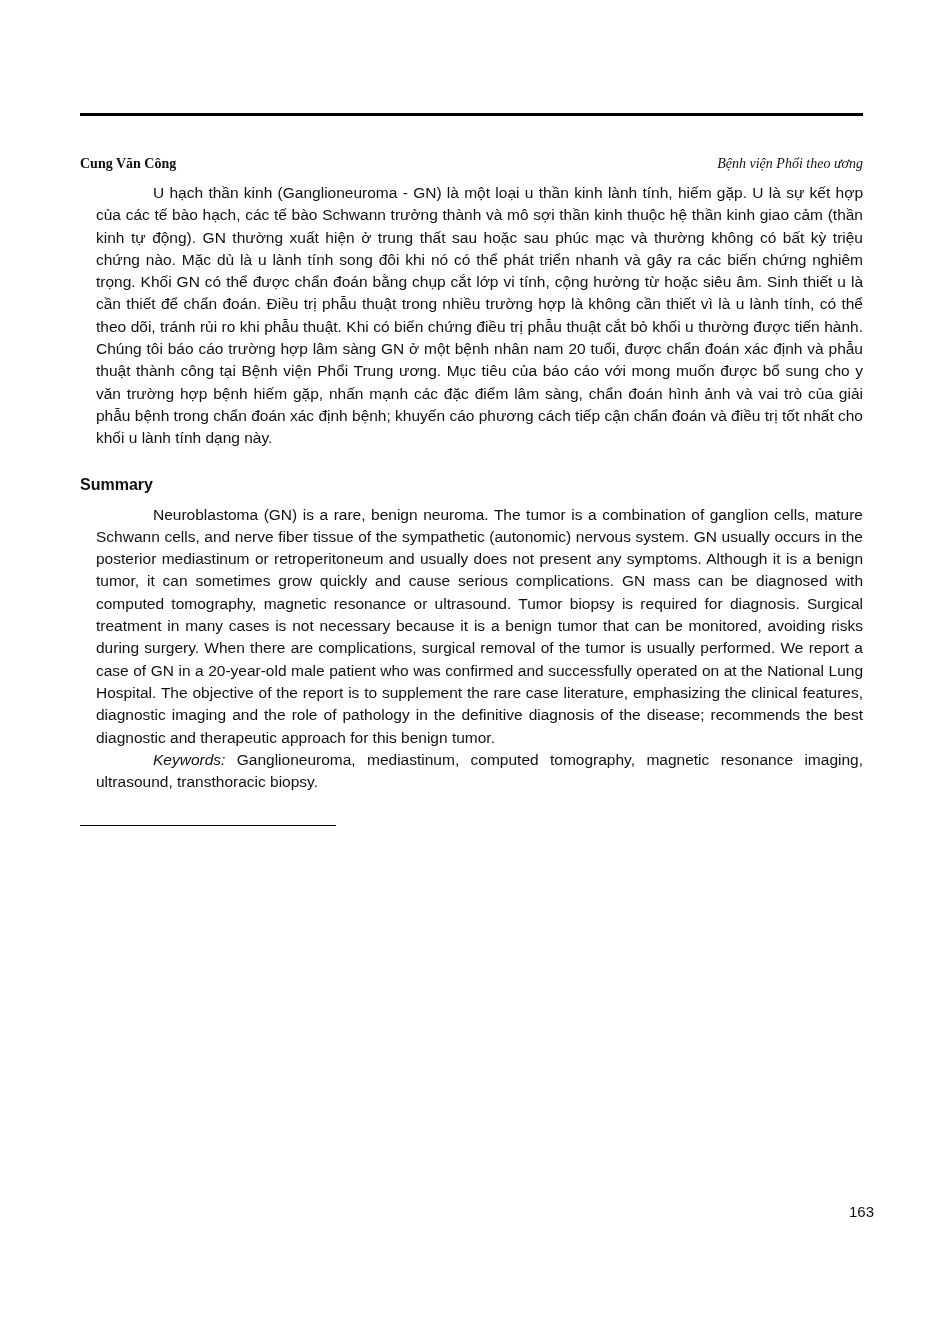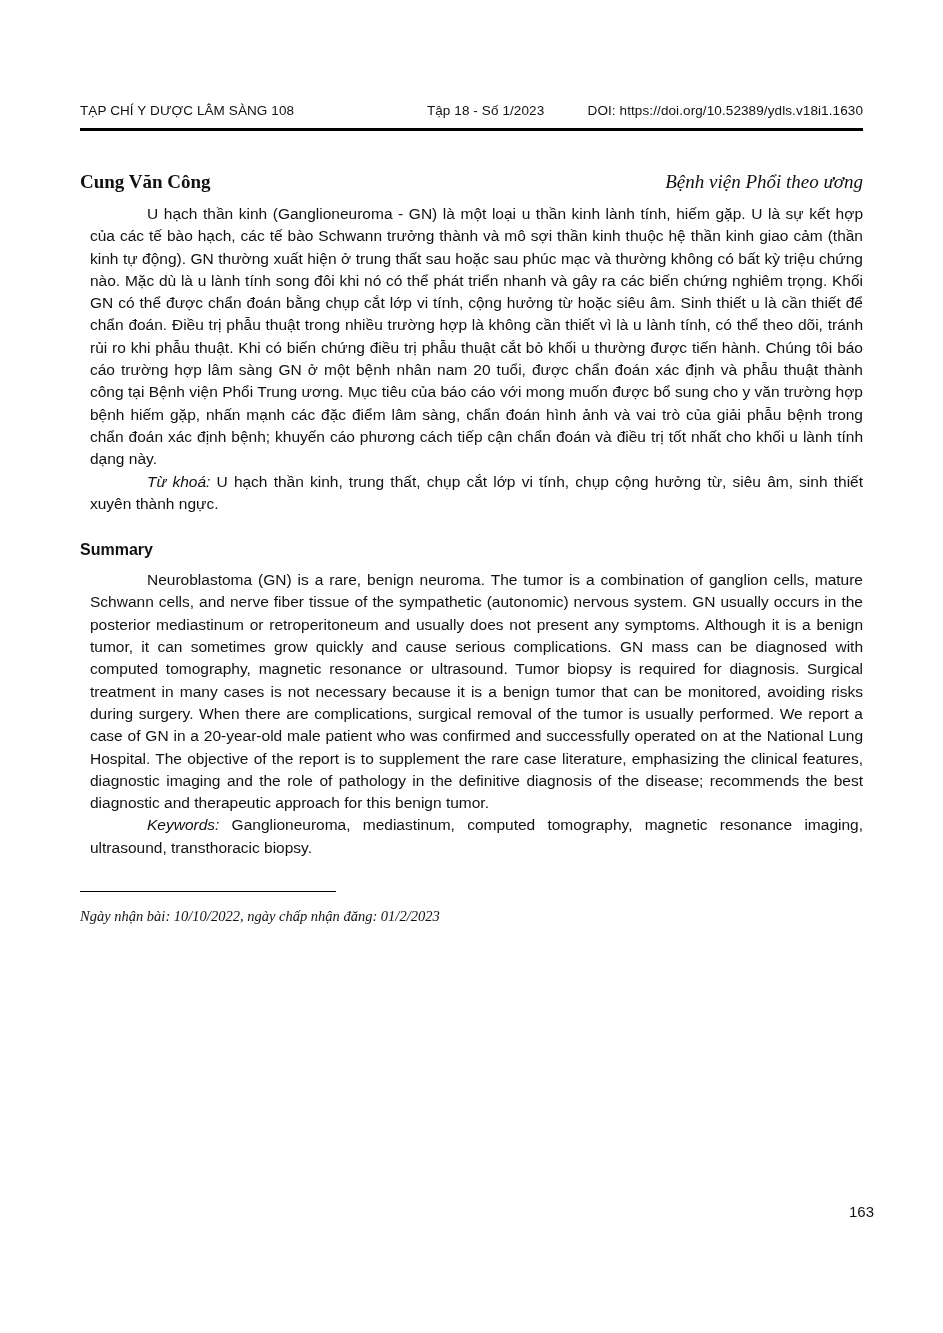--- a/index.html
+++ b/index.html
@@ -48,31 +48,31 @@
     font-weight: bold;
     font-size: 21px;
     line-height: 27px;
   }
   .author-row {
     margin-top: 40px;
     display: flex;
     justify-content: space-between;
     align-items: baseline;
     font-family: "Liberation Serif", serif;
-    font-size: 19px;
+    font-size: 14px;
   }
   .author-row .author { font-weight: bold; }
   .author-row .affiliation { font-style: italic; }
   h3.section-heading {
     margin: 26px 0 0 0;
     font-size: 16px;
     font-weight: bold;
   }
   p.body-text {
-    margin: 10px 0 0 10px;
+    margin: 10px 0 0 16px;
     font-size: 15.5px;
     line-height: 22.3px;
     text-align: justify;
     text-indent: 57px;
   }
   p.keywords-line { margin-top: 0; }
   .kw-label { font-style: italic; }
   .footnote-rule {
     margin-top: 32px;
     width: 256px;
@@ -93,50 +93,41 @@
     top: 1203px;
     right: 69px;
     font-size: 15px;
   }
 </style>
 </head>
 <body>
 
 <div class="page">
 
-  <header class="journal-header">
-    <span>TẠP CHÍ Y DƯỢC LÂM SÀNG 108</span>
-    <span class="mid">Tập 18 - Số 1/2023</span>
-    <span>DOI: https://doi.org/10.52389/ydls.v18i1.1630</span>
-  </header>
 
   <div class="header-rule"></div>
 
 
 
   <div class="author-row">
     <span class="author">Cung Văn Công</span>
     <span class="affiliation">Bệnh viện Phổi theo ương</span>
   </div>
 
 
   <p class="body-text">U hạch thần kinh (Ganglioneuroma - GN) là một loại u thần kinh lành tính, hiếm gặp. U là sự kết hợp của các tế bào hạch, các tế bào Schwann trưởng thành và mô sợi thần kinh thuộc hệ thần kinh giao cảm (thần kinh tự động). GN thường xuất hiện ở trung thất sau hoặc sau phúc mạc và thường không có bất kỳ triệu chứng nào. Mặc dù là u lành tính song đôi khi nó có thể phát triển nhanh và gây ra các biến chứng nghiêm trọng. Khối GN có thể được chẩn đoán bằng chụp cắt lớp vi tính, cộng hưởng từ hoặc siêu âm. Sinh thiết u là cần thiết để chẩn đoán. Điều trị phẫu thuật trong nhiều trường hợp là không cần thiết vì là u lành tính, có thể theo dõi, tránh rủi ro khi phẫu thuật. Khi có biến chứng điều trị phẫu thuật cắt bỏ khối u thường được tiến hành. Chúng tôi báo cáo trường hợp lâm sàng GN ở một bệnh nhân nam 20 tuổi, được chẩn đoán xác định và phẫu thuật thành công tại Bệnh viện Phổi Trung ương. Mục tiêu của báo cáo với mong muốn được bổ sung cho y văn trường hợp bệnh hiếm gặp, nhấn mạnh các đặc điểm lâm sàng, chẩn đoán hình ảnh và vai trò của giải phẫu bệnh trong chẩn đoán xác định bệnh; khuyến cáo phương cách tiếp cận chẩn đoán và điều trị tốt nhất cho khối u lành tính dạng này.</p>
 
-  <p class="body-text keywords-line">
-    <span class="kw-label">Từ khoá:</span><span> U hạch thần kinh, trung thất, chụp cắt lớp vi tính, chụp cộng hưởng từ, siêu âm, sinh thiết xuyên thành ngực.</span>
-  </p>
 
   <h3 class="section-heading">Summary</h3>
 
   <p class="body-text">Neuroblastoma (GN) is a rare, benign neuroma. The tumor is a combination of ganglion cells, mature Schwann cells, and nerve fiber tissue of the sympathetic (autonomic) nervous system. GN usually occurs in the posterior mediastinum or retroperitoneum and usually does not present any symptoms. Although it is a benign tumor, it can sometimes grow quickly and cause serious complications. GN mass can be diagnosed with computed tomography, magnetic resonance or ultrasound. Tumor biopsy is required for diagnosis. Surgical treatment in many cases is not necessary because it is a benign tumor that can be monitored, avoiding risks during surgery. When there are complications, surgical removal of the tumor is usually performed. We report a case of GN in a 20-year-old male patient who was confirmed and successfully operated on at the National Lung Hospital. The objective of the report is to supplement the rare case literature, emphasizing the clinical features, diagnostic imaging and the role of pathology in the definitive diagnosis of the disease; recommends the best diagnostic and therapeutic approach for this benign tumor.</p>
 
   <p class="body-text keywords-line">
     <span class="kw-label">Keywords:</span><span> Ganglioneuroma, mediastinum, computed tomography, magnetic resonance imaging, ultrasound, transthoracic biopsy.</span>
   </p>
 
   <div class="footnote-rule"></div>
 
-  <p class="footnote">Ngày nhận bài: 10/10/2022, ngày chấp nhận đăng: 01/2/2023</p>
 
 
   <div class="page-number">163</div>
 
 </div>
 
 </body></html>

